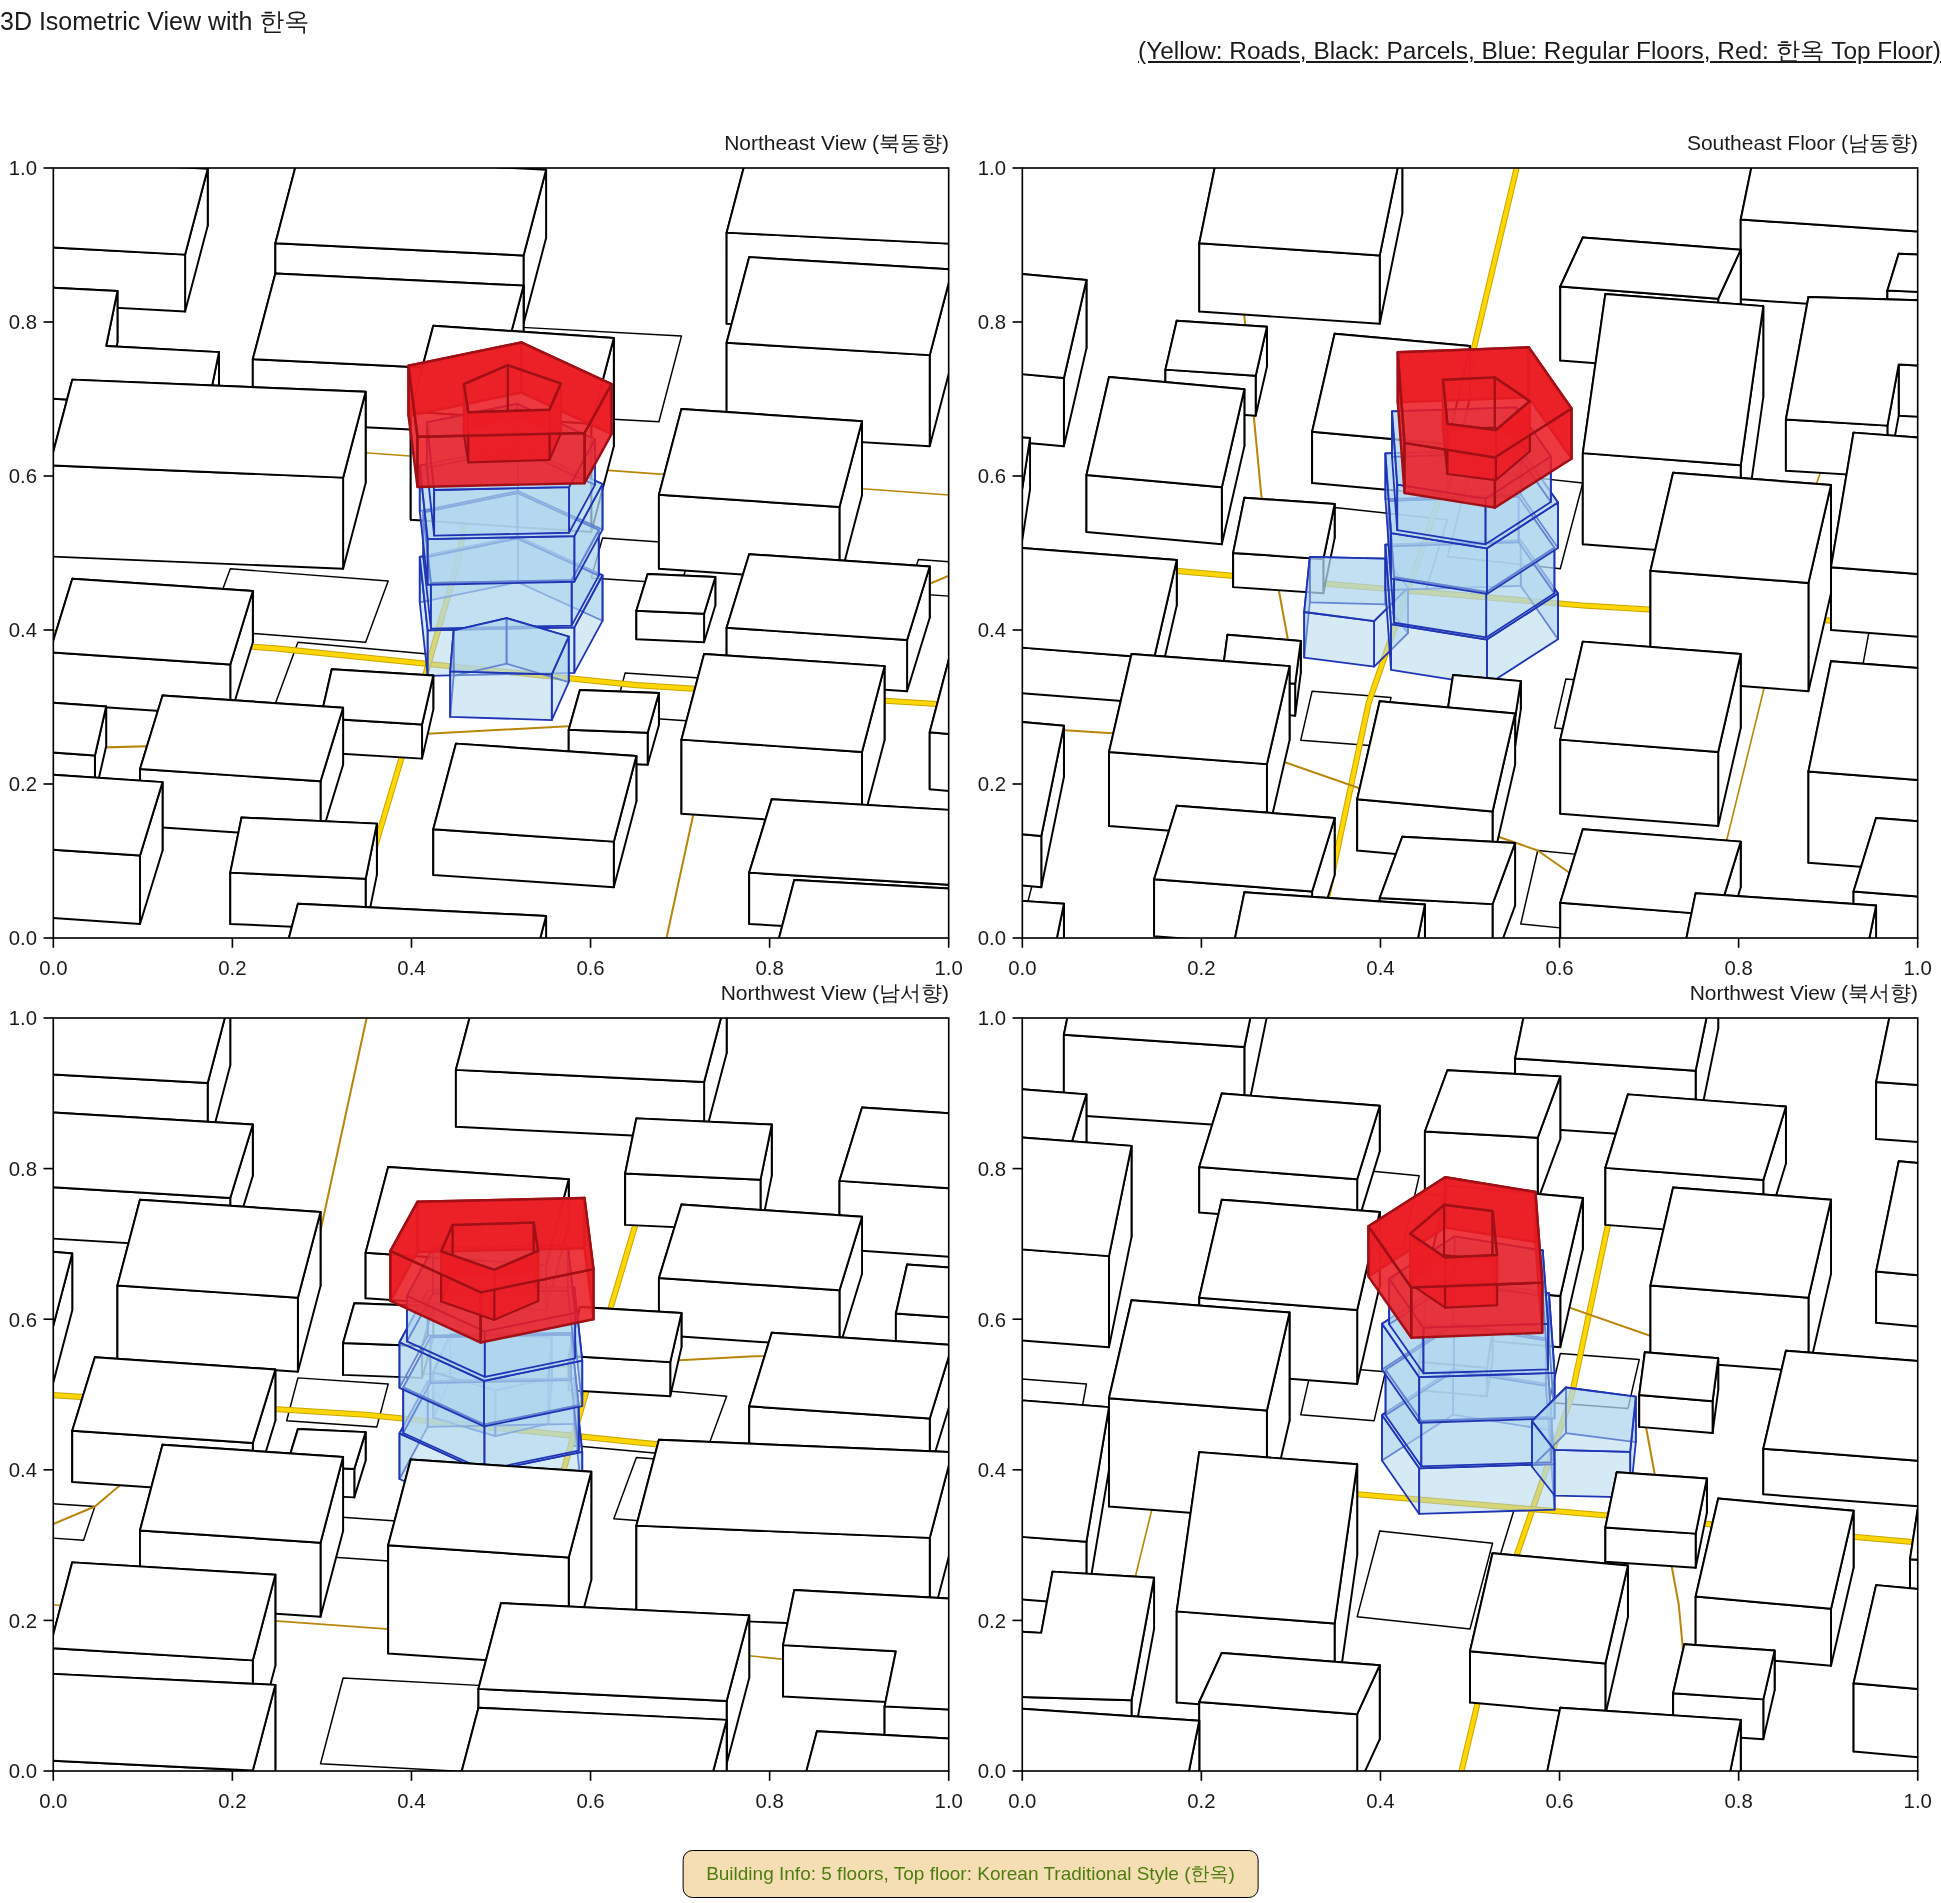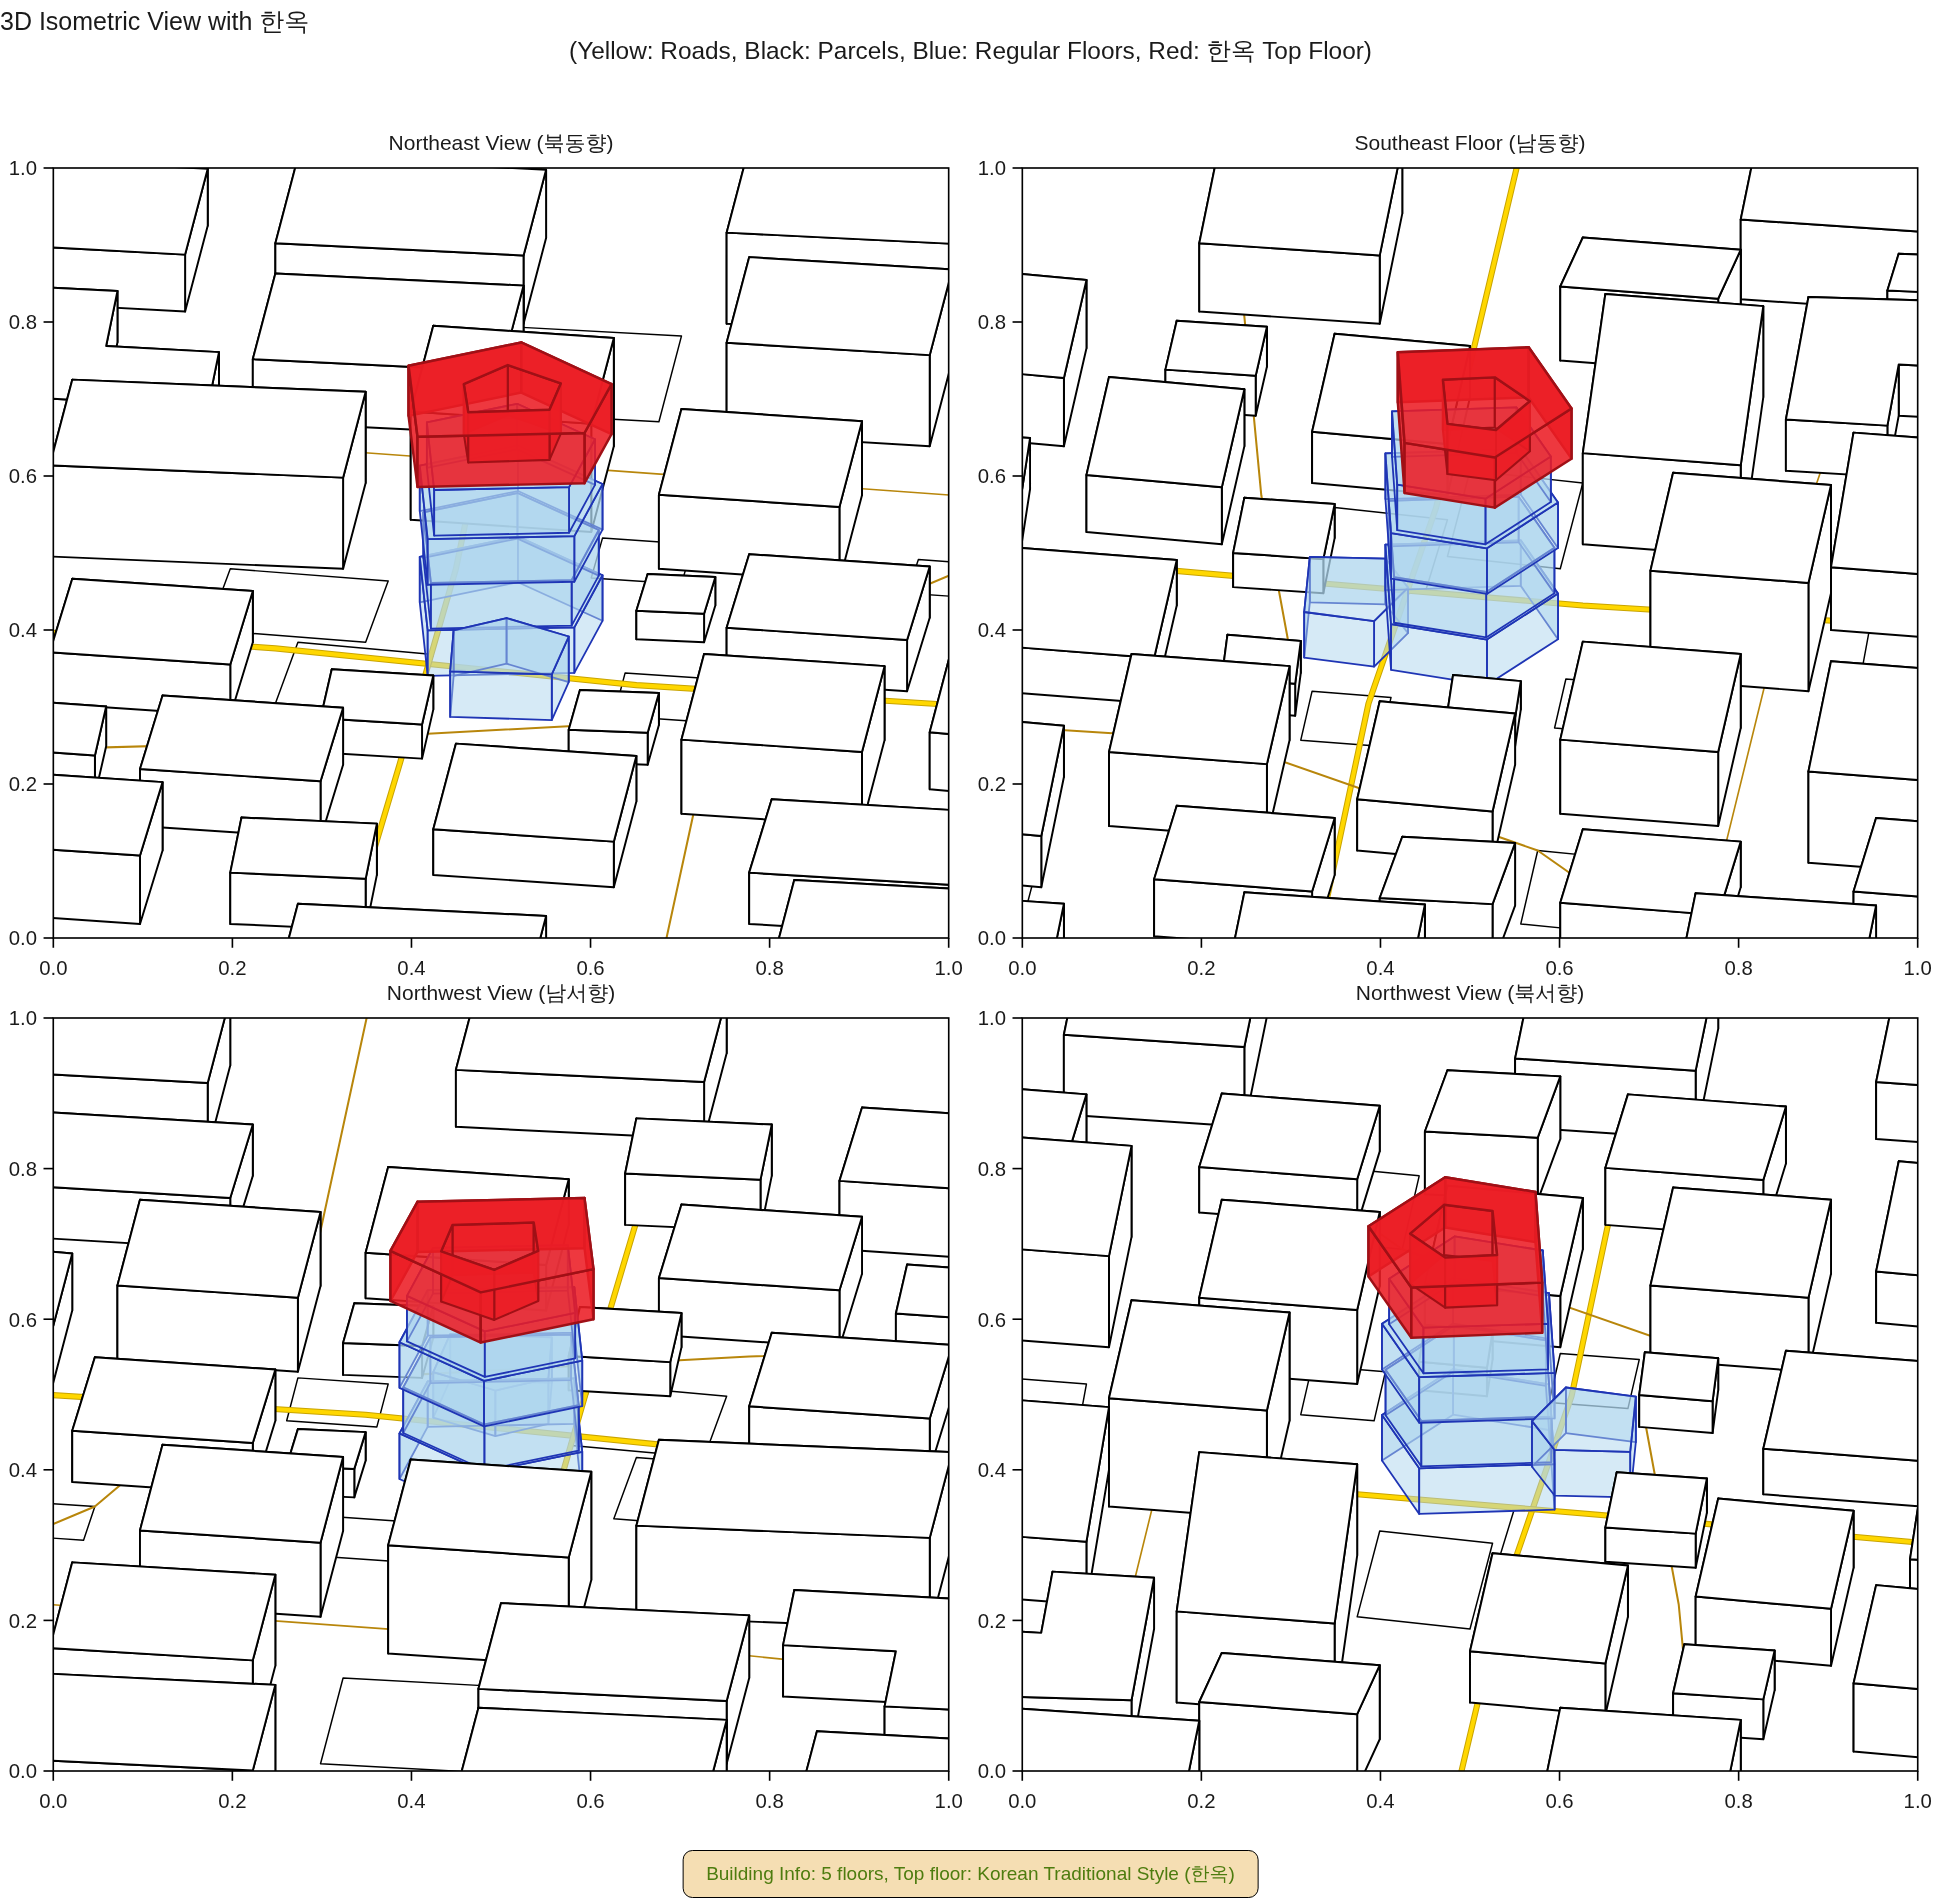--- a/index.html
+++ b/index.html
@@ -2,23 +2,23 @@
 <html style="font-size:13px"><head>
 <meta charset="utf-8">
 <style>
   html,body{margin:0;padding:0;}
   body{
     width:1941px;height:1904px;position:relative;background:#ffffff;
     font-family:"Liberation Sans", sans-serif;color:#111;
   }
   .fig-title{position:absolute;top:6.5px;left:0;width:100%;text-align:left;
     font-size:25px;line-height:28px;color:#1a1a1a;}
-  .fig-subtitle{position:absolute;top:37px;left:0;width:100%;text-align:center;
-    font-size:24.4px;line-height:28px;color:#1a1a1a;}
-  .sp-title{position:absolute;text-align:center;font-size:21px;color:#1a1a1a;height:28px;}
+  .fig-subtitle{position:absolute;top:37px;left:0;width:100%;text-align:right;
+    font-size:24.4px;line-height:28px;color:#1a1a1a;text-decoration:underline;}
+  .sp-title{position:absolute;text-align:right;font-size:21px;color:#1a1a1a;height:28px;}
   .subplot{position:absolute;}
   svg.scene{overflow:visible;display:block;}
   .info-box{position:absolute;top:1850px;left:50%;transform:translateX(-50%);
     background:#F5DEB3;border:1.6px solid #000;border-radius:9.8px;
     padding:9.8px 23px;font-size:19px;white-space:nowrap;color:#4d7c0f;}
 </style>
 </head>
 <body>
 
 <div class="fig-title">3D Isometric View with 한옥</div>

